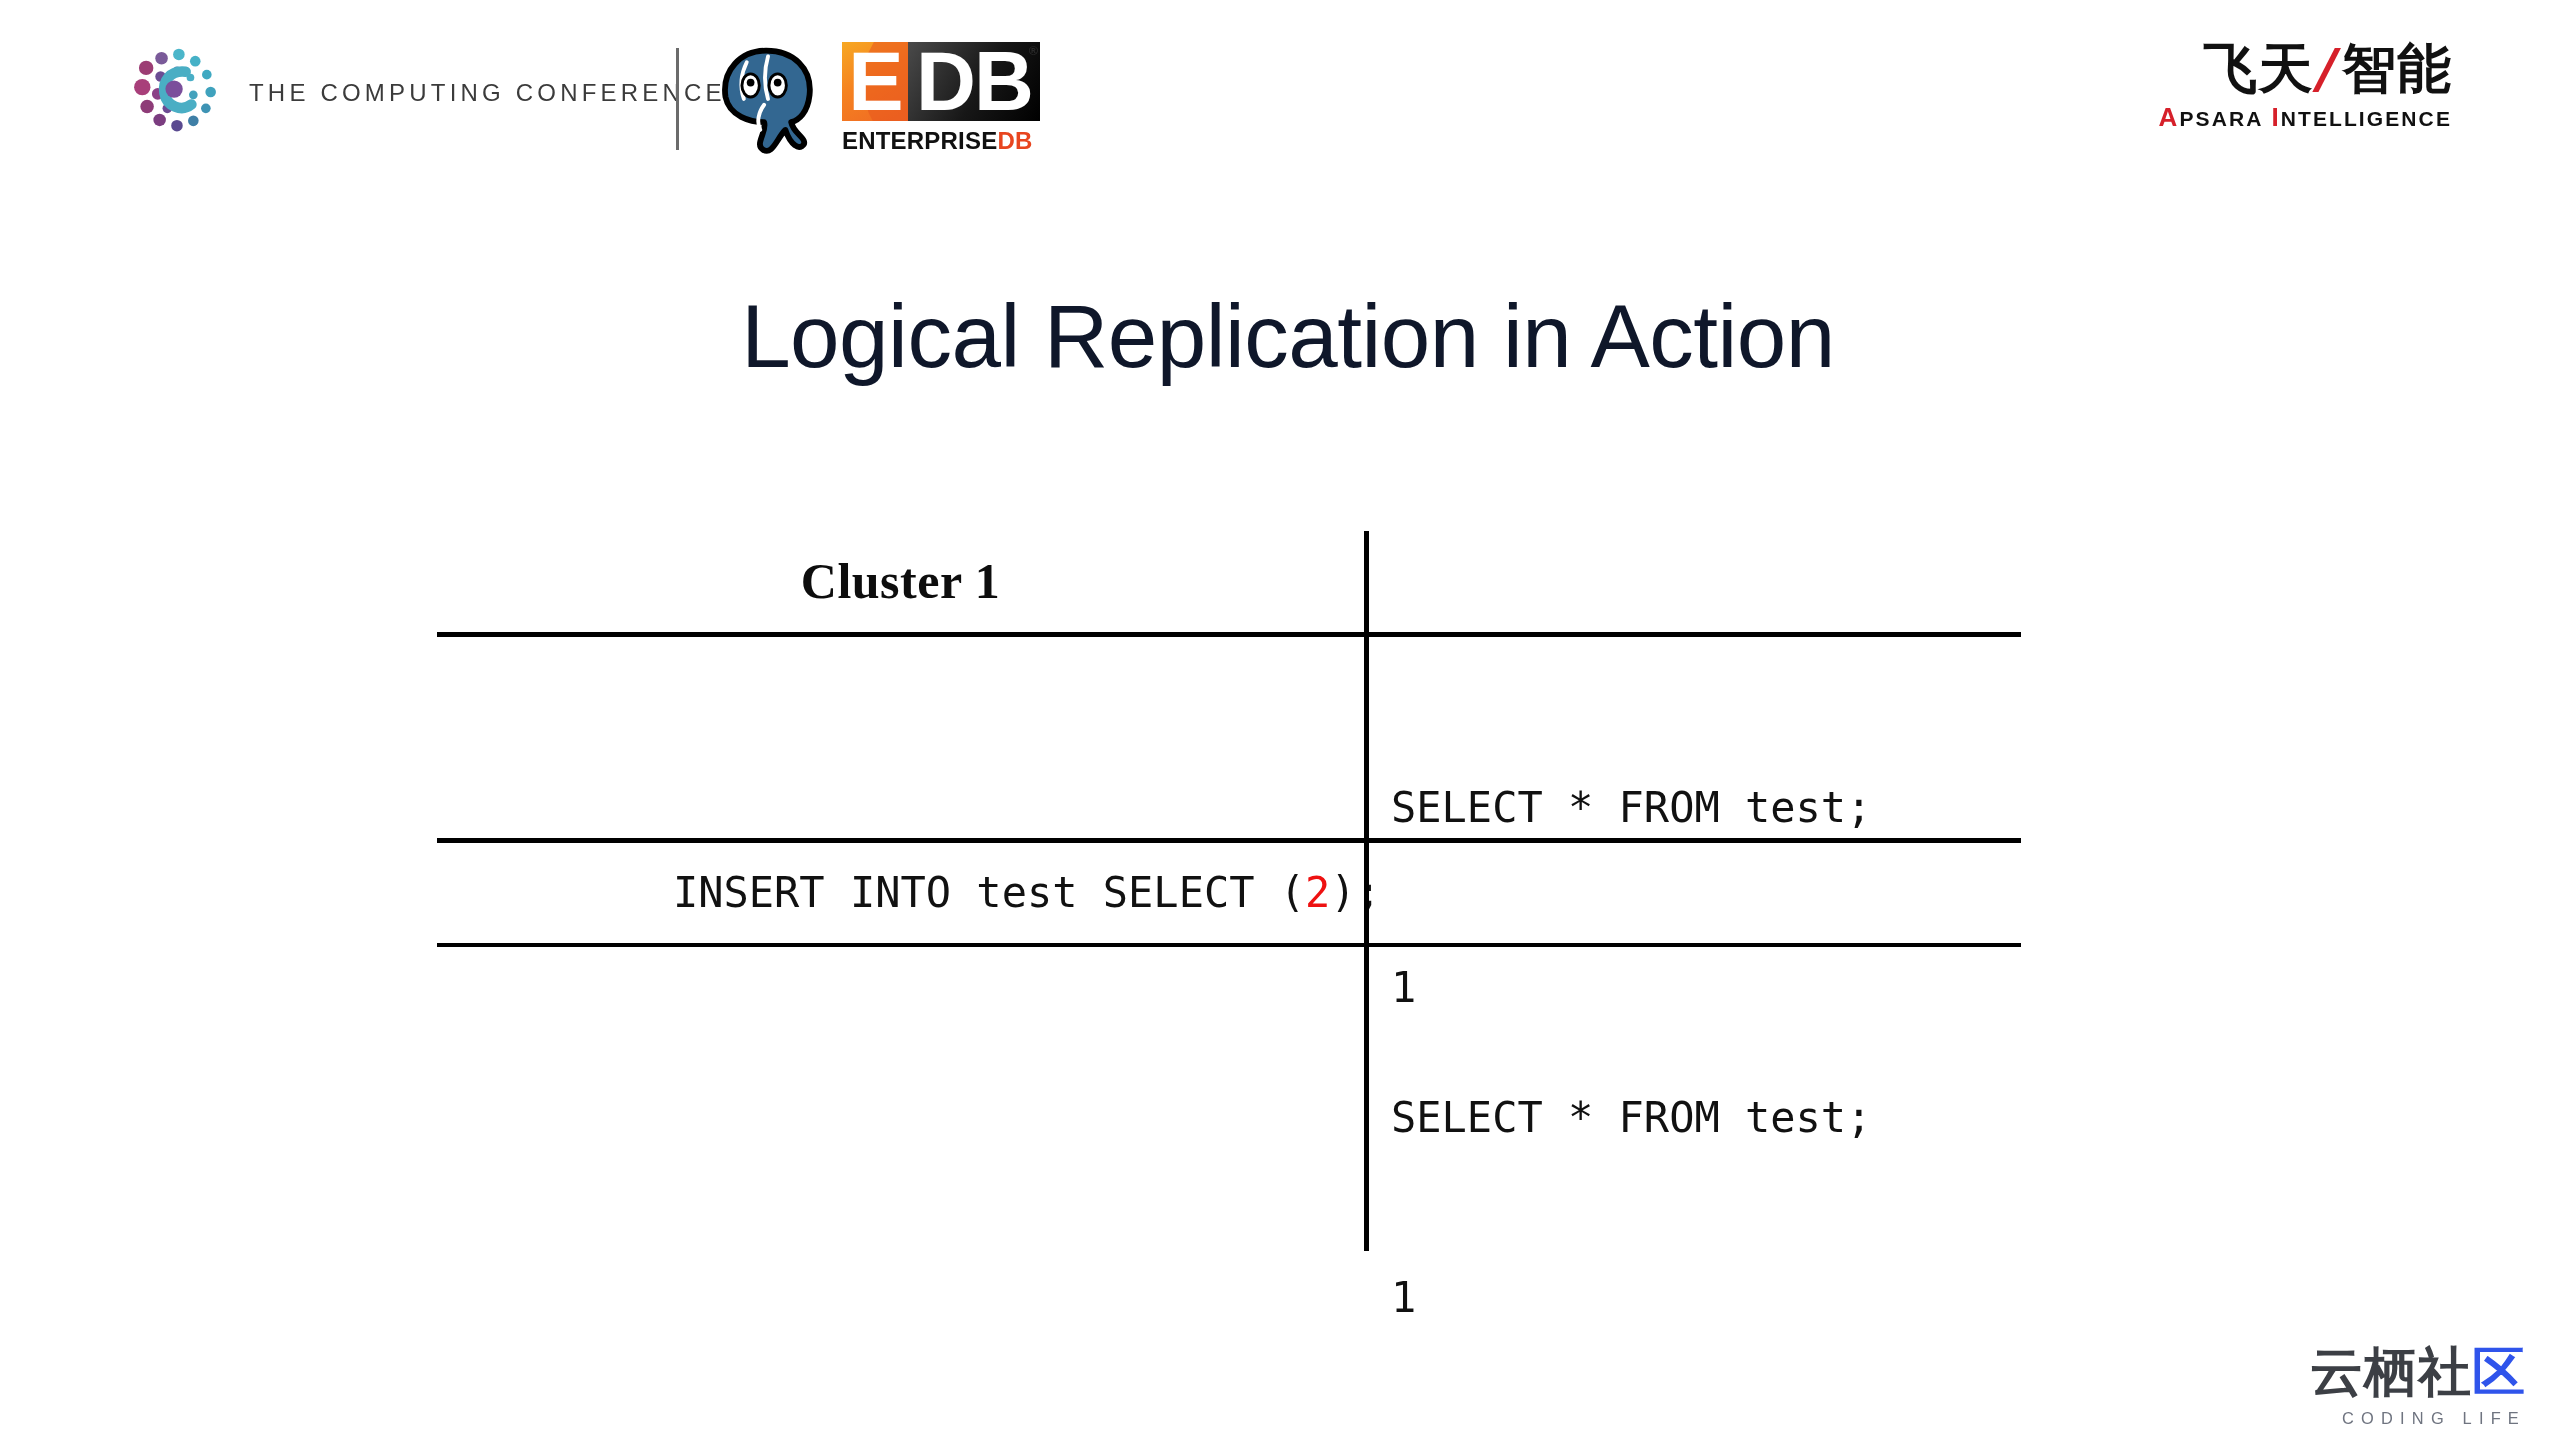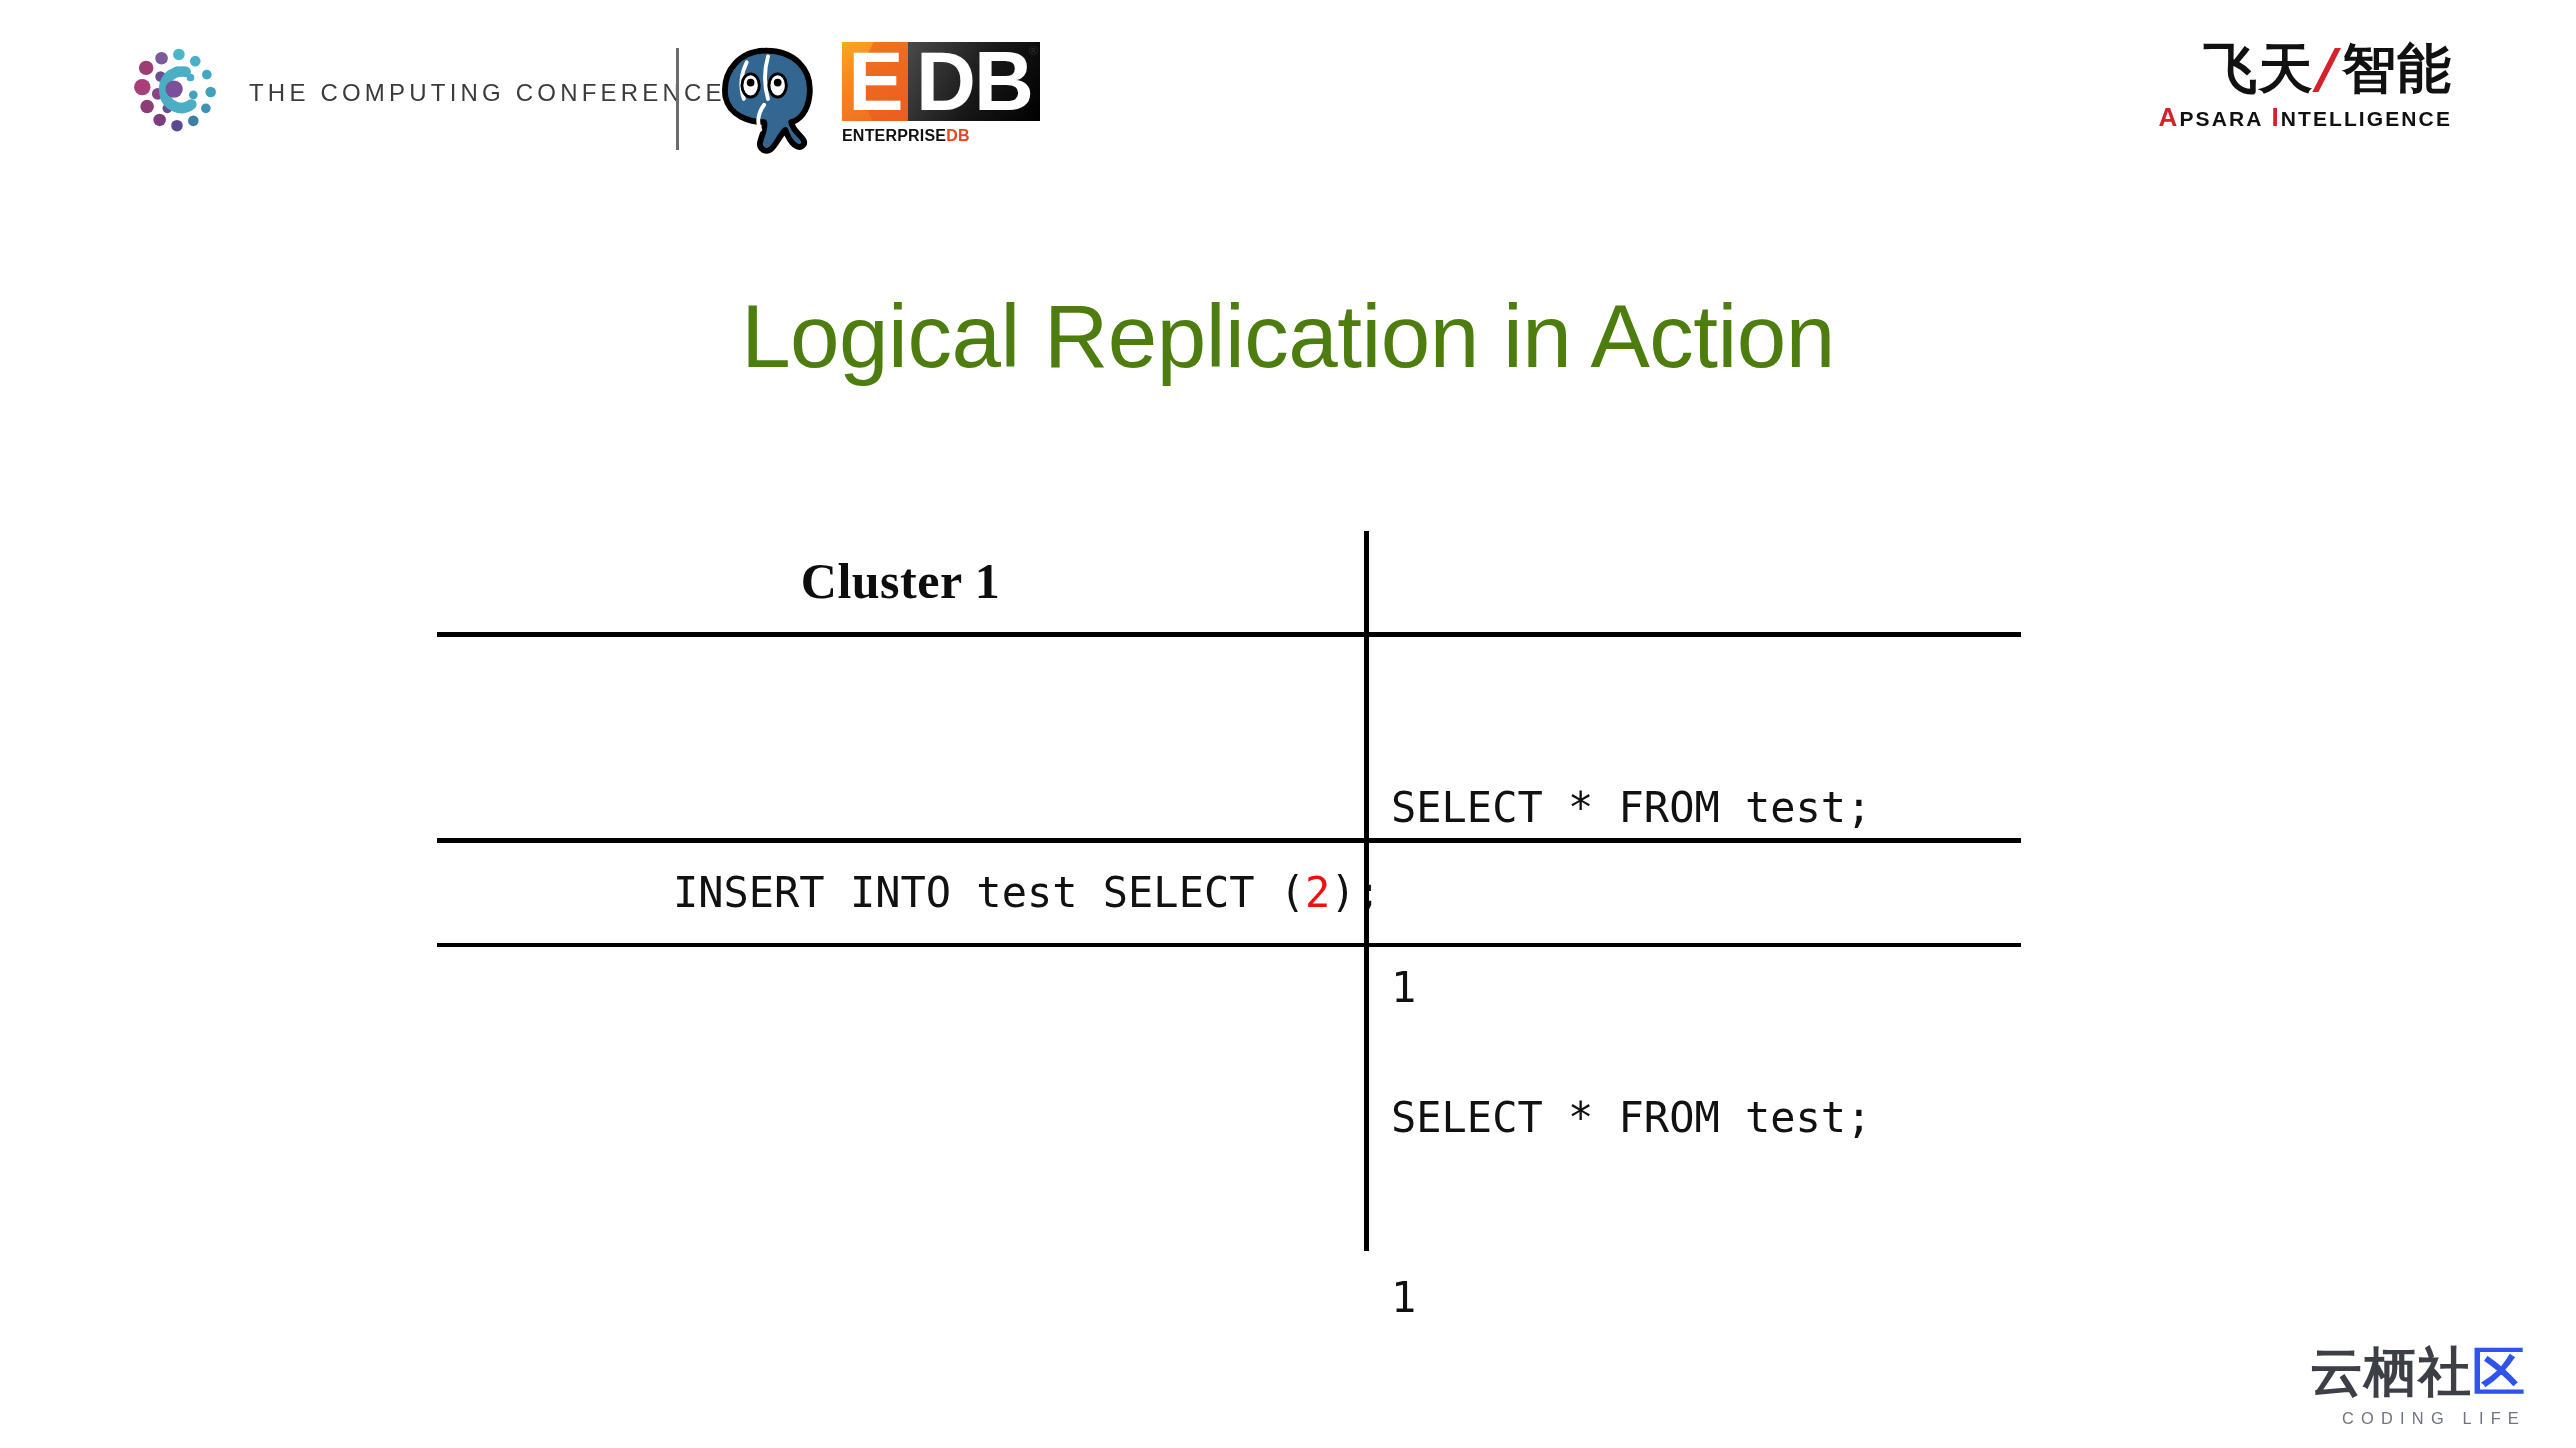--- a/index.html
+++ b/index.html
@@ -141,21 +141,21 @@
   #edb-reg {
     position: absolute;
     right: 1.9px;
     top: 1.9px;
     font-size: 12.6px;
     color: #2a2a2a;
     font-weight: 700;
   }
   #edb-tagline {
     margin-top: 5.8px;
-    font-size: 16px;
+    font-size: 24px;
     font-weight: 700;
     letter-spacing: 0.2px;
     color: #111111;
     white-space: nowrap;
   }
   #edb-tagline .edb-red { color: #e8451f; }
 
   
   #apsara-logo {
     position: absolute;
@@ -190,21 +190,21 @@
 
   
   #page-title {
     position: absolute;
     left: 0;
     top: 285px;
     width: 2576px;
     text-align: center;
     font-size: 89px;
     font-weight: 400;
-    color: #4d7c0f;
+    color: #0f172a;
     letter-spacing: -0.5px;
     font-family: "Liberation Sans", sans-serif;
   }
 
   
   #comparison-table {
     position: absolute;
     left: 437px;
     top: 529px;
     width: 1584px;

